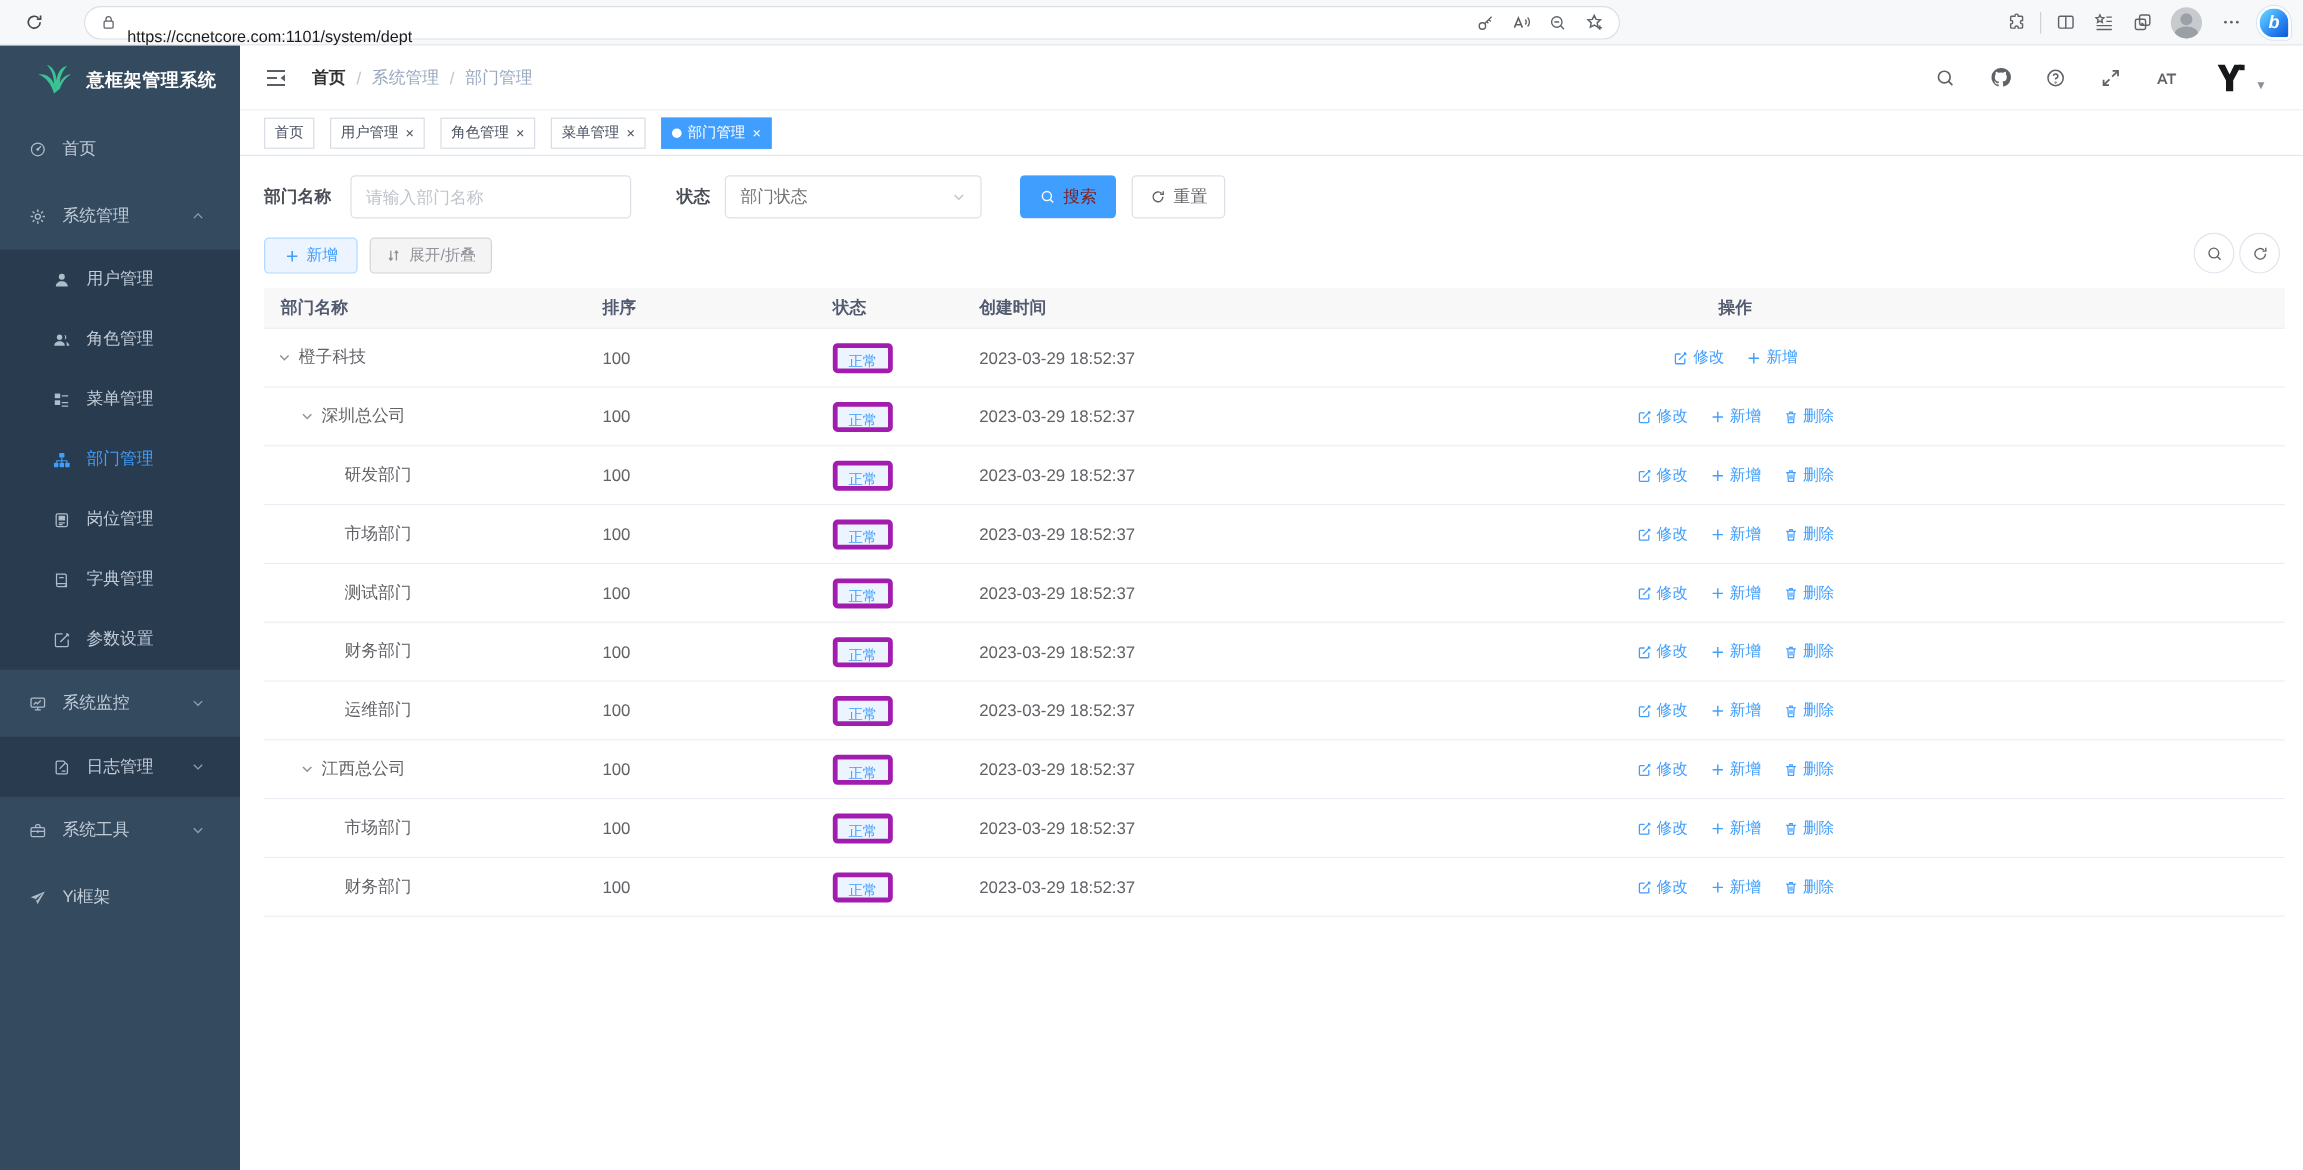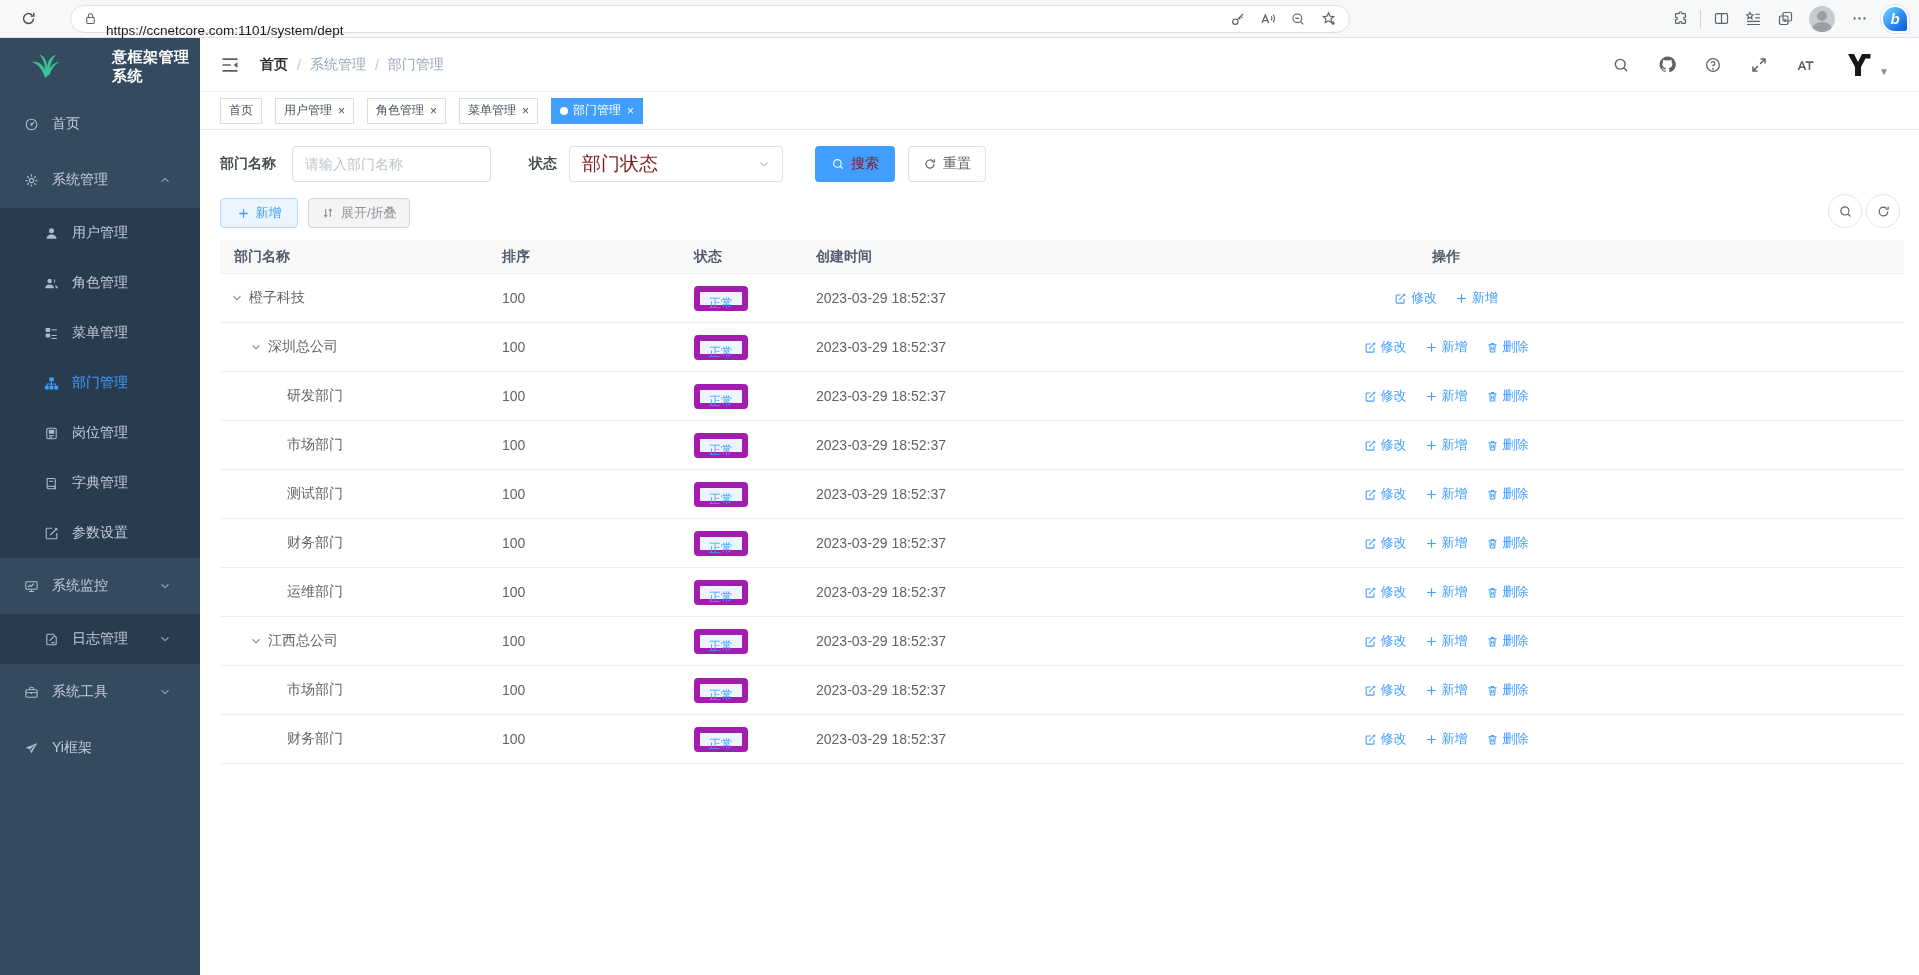--- a/index.html
+++ b/index.html
@@ -26,21 +26,21 @@
   .bing-btn { width:28px; height:28px; border-radius:50% 50% 4px 50%; margin-left:6px; cursor:pointer;
     background:linear-gradient(135deg,#6ee0ff 0%,#2f8df7 55%,#0b57d0 100%);
     display:flex; align-items:center; justify-content:center; border:2px solid #fff; box-shadow:0 0 0 1px #d8e4f5; }
   .bing-btn span { color:#fff; font-weight:bold; font-size:15px; font-style:italic; }
 
   
   .app-row { display:flex; height:937px; }
 
   
   .sidebar { width:200px; background:#344a5f; flex:none; display:flex; flex-direction:column; }
-  .logo-row { height:58px; display:flex; align-items:center; padding-left:30px;gap:40px; }
+  .logo-row { height:58px; display:flex; align-items:center; padding-left:30px; }
   .logo-title { color:#fff; font-size:15px; font-weight:bold; margin-left:12px; letter-spacing:.5px; }
   .menu { flex:1; }
   .menu-item { display:flex; align-items:center; height:56px; padding:0 16px 0 24px;
     color:#c0cbd8; font-size:14px; cursor:pointer; }
   .menu-item .icon { color:#aebdcc; margin-right:13px; }
   .menu-item.sub { height:50px; padding-left:44px; background:#293b4f; }
   .menu-item.active { color:#409eff; }
   .menu-item.active .icon { color:#409eff; }
   .menu-item .chev { margin-left:auto; color:#90a0b1; }
 
@@ -66,27 +66,27 @@
   .tag-tab.active { background:#409eff; border-color:#409eff; color:#fff; }
   .tag-tab.active .dot { display:inline-block; width:8px; height:8px; border-radius:50%; background:#fff; margin-right:5px; }
   .tag-tab .close-x { margin-left:6px; font-size:12px; line-height:1; }
 
   
   .content { flex:1; padding:16px 15px 0 20px; position:relative; }
   .filter-row { display:flex; align-items:center; height:36px; margin-bottom:16px; }
   .f-label { font-size:14px; font-weight:bold; color:#4a4f57; }
   .f-label.name { width:72px; }
   .f-label.status { margin-left:38px; margin-right:12px; }
-  .el-input { width:199px; height:36px; border:1px solid #dcdfe6; border-radius:4px; background:#fff;
+  .el-input { width:234px; height:36px; border:1px solid #dcdfe6; border-radius:4px; background:#fff;
     display:flex; align-items:center; padding:0 12px; }
   .el-input input { border:none; outline:none; width:100%; font-size:14px; color:#606266; background:transparent;
     font-family:inherit; }
   .el-input input::placeholder { color:#bfc4cc; }
   .el-select { width:214px; justify-content:space-between; cursor:pointer; }
-  .placeholder { color:#7f1d1d; font-size:19px; }
+  .placeholder { color:#737373; font-size:14px; }
   .caret-ic { color:#c0c4cc; }
   .btn { height:36px; border-radius:4px; display:inline-flex; align-items:center; justify-content:center;
     font-size:14px; cursor:pointer; border:1px solid transparent; }
   .btn .icon { margin-right:6px; display:flex; }
   .btn-primary { background:#409eff; color:#7f1d1d; width:80px; margin-left:32px; }
   .btn-plain { background:#fff; border-color:#dcdfe6; color:#606266; width:78px; margin-left:13px; }
   .toolbar-row { display:flex; align-items:center; height:30px; margin-bottom:12px; position:relative; }
   .btn-add { height:30px; width:78px; background:#ecf5ff; border-color:#b3d8ff; color:#409eff; font-size:13px; }
   .btn-expand { height:30px; background:#f4f4f5; border-color:#d3d4d6; color:#909399; font-size:13px;
     margin-left:10px; padding:0 12px; }
@@ -99,21 +99,21 @@
   .tr { display:grid; grid-template-columns:268px 192px 122px 300px 1fr 196px 360px; align-items:center; }
   .thead { height:34px; background:#f8f8f9; border-bottom:1px solid #ebeef5; color:#515a6e; font-weight:bold; }
   .tbody .tr { height:49px; border-bottom:1px solid #ebeef5; color:#606266; }
   .cell { padding-left:14px; }
   .cell.name { padding-left:10px; display:flex; align-items:center; }
   .cell.ops { padding-left:0; display:flex; justify-content:center; align-items:center; }
   .tree-arrow { width:14px; height:14px; display:inline-flex; align-items:center; justify-content:center;
     color:#8d9095; margin-right:5px; flex:none; cursor:pointer; }
   .tree-pad { width:19px; flex:none; }
   .status-tag { display:inline-block; height:25px; line-height:23px; padding:0 9px; font-size:12px;
-    background:#ecf5ff; border:6px solid #a21caf; border-radius:4px; color:#409eff; }
+    background:#ecf5ff; border:4px solid #a21caf; border-radius:4px; color:#409eff; }
   .op-link { display:inline-flex; align-items:center; color:#409eff; font-size:13px; cursor:pointer; margin:0 9px; white-space:nowrap; }
   .op-link .icon { margin-right:4px; display:flex; }
 </style>
 </head>
 <body>
 
 <div class="browser-bar">
   <div id="browser-left">
       <div class="nav-btn"></div>
       <div class="nav-btn">

